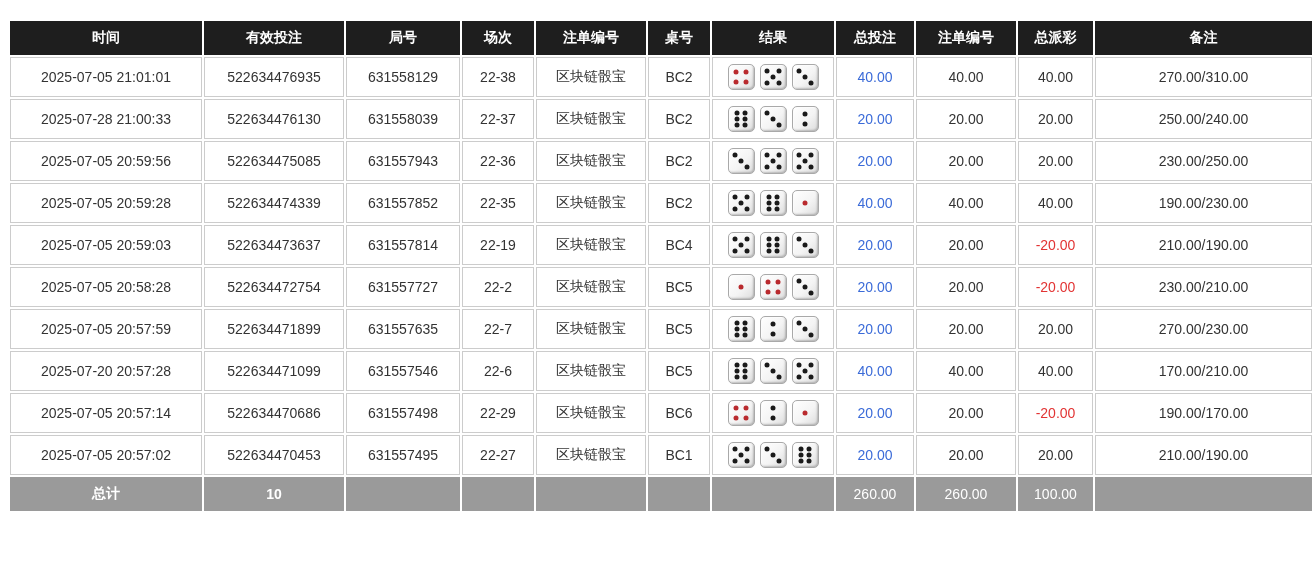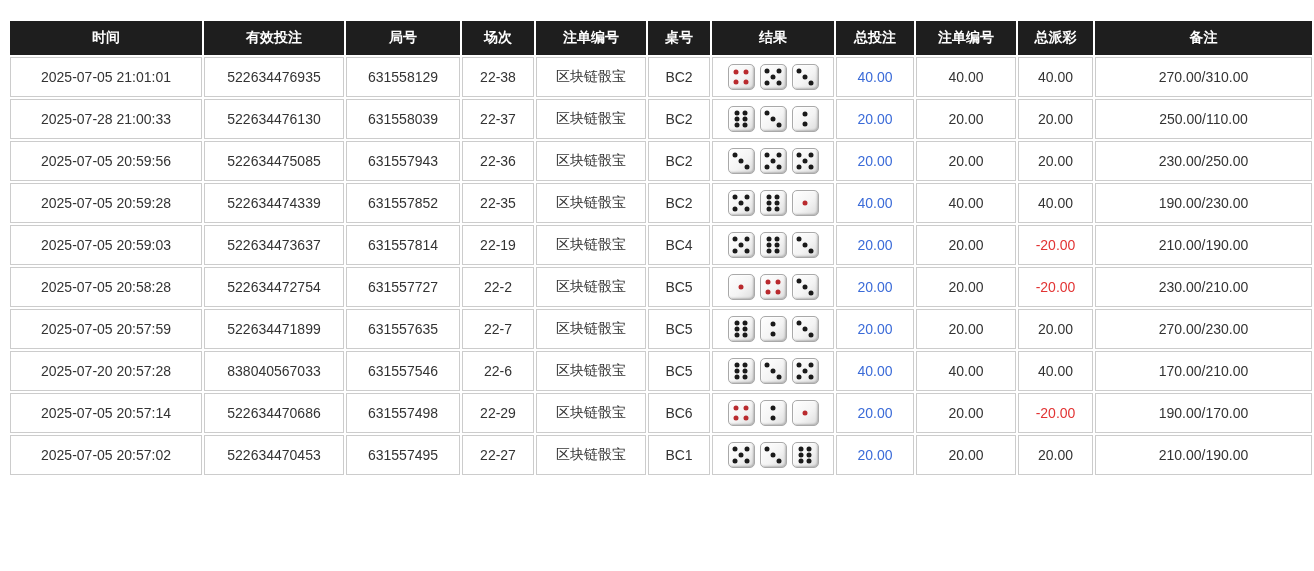--- a/index.html
+++ b/index.html
@@ -113,21 +113,21 @@
             </span>
             <span class="die">
               <span class="pip" style="left: 50%; top: 28%;"></span>
               <span class="pip" style="left: 50%; top: 72%;"></span>
             </span>
           </span>
         </td>
         <td><span class="bet-link">20.00</span></td>
         <td>20.00</td>
         <td>20.00</td>
-        <td>250.00/110.00</td>
+        <td>250.00/240.00</td>
       </tr>
       <tr>
         <td>2025-07-05 20:59:56</td>
         <td>522634475085</td>
         <td>631557943</td>
         <td>22-36</td>
         <td>区块链骰宝</td>
         <td>BC2</td>
         <td>
           <span class="dice-wrap">
@@ -285,21 +285,21 @@
             </span>
           </span>
         </td>
         <td><span class="bet-link">20.00</span></td>
         <td>20.00</td>
         <td>20.00</td>
         <td>270.00/230.00</td>
       </tr>
       <tr>
         <td>2025-07-20 20:57:28</td>
-        <td>838040567033</td>
+        <td>522634471099</td>
         <td>631557546</td>
         <td>22-6</td>
         <td>区块链骰宝</td>
         <td>BC5</td>
         <td>
           <span class="dice-wrap">
             <span class="die">
               <span class="pip" style="left: 33%; top: 24%;"></span>
               <span class="pip" style="left: 33%; top: 50%;"></span>
               <span class="pip" style="left: 33%; top: 76%;"></span>
@@ -384,14 +384,27 @@
               <span class="pip" style="left: 67%; top: 50%;"></span>
               <span class="pip" style="left: 67%; top: 76%;"></span>
             </span>
           </span>
         </td>
         <td><span class="bet-link">20.00</span></td>
         <td>20.00</td>
         <td>20.00</td>
         <td>210.00/190.00</td>
       </tr>
+      <tr class="summary">
+        <td class="lbl">总计</td>
+        <td class="lbl">10</td>
+        <td></td>
+        <td></td>
+        <td></td>
+        <td></td>
+        <td></td>
+        <td>260.00</td>
+        <td>260.00</td>
+        <td>100.00</td>
+        <td></td>
+      </tr>
     </tbody>
 </table>
 
 </body></html>

